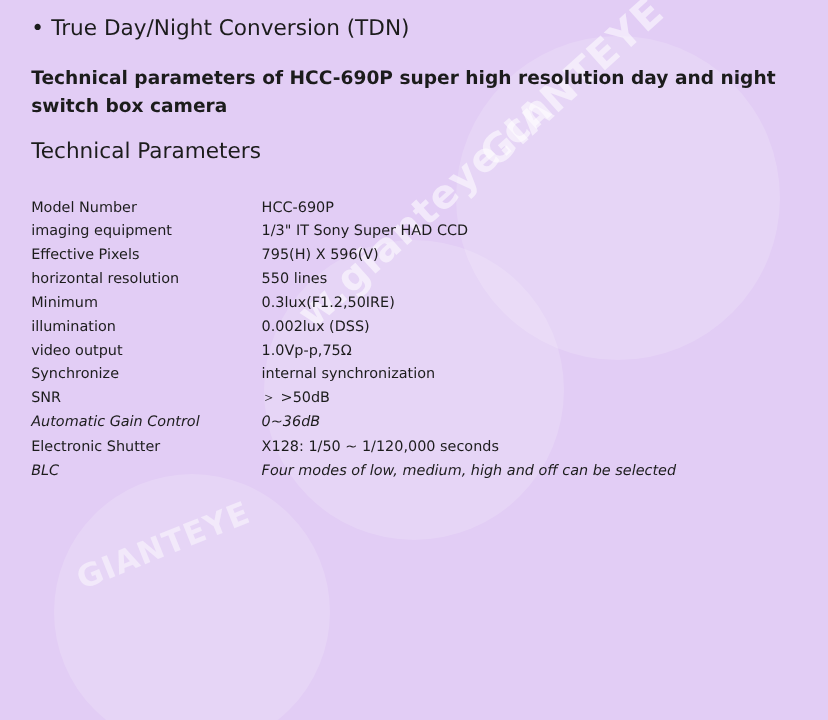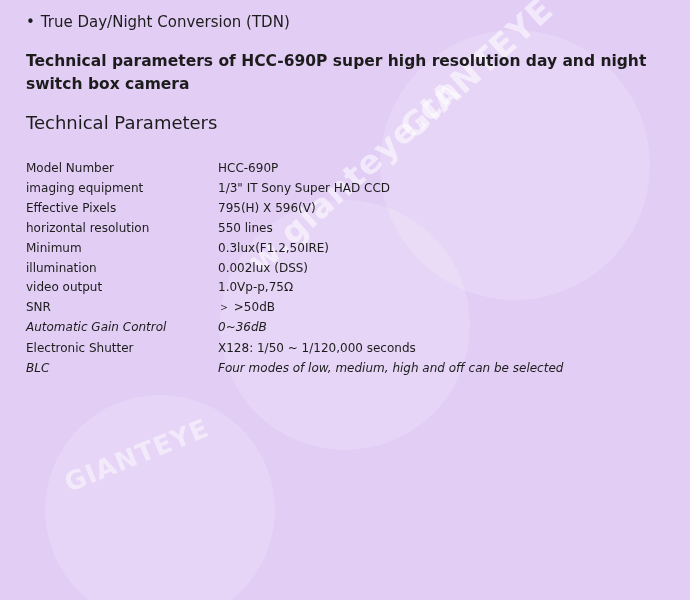--- a/index.html
+++ b/index.html
@@ -74,21 +74,21 @@
 
   
   .content {
     position: relative;
     z-index: 1;
     padding: 12px 22px 0 26px;
     box-sizing: border-box;
   }
 
   .bullet-line {
-    font-size: 15px;
+    font-size: 18px;
     line-height: 1.35;
     margin: 0 0 18px 0;
   }
   .bullet-line .dot {
     margin-right: 6px;
   }
 
   .section-heading {
     font-size: 15.5px;
     font-weight: bold;
@@ -172,20 +172,24 @@
       </tr>
       <tr>
         <td class="spec-name">illumination</td>
         <td class="spec-value">0.002lux (DSS)</td>
       </tr>
       <tr>
         <td class="spec-name">video output</td>
         <td class="spec-value">1.0Vp-p,75Ω</td>
       </tr>
       <tr>
+        <td class="spec-name">Synchronize</td>
+        <td class="spec-value">internal synchronization</td>
+      </tr>
+      <tr>
         <td class="spec-name">SNR</td>
         <td class="spec-value">＞ &gt;50dB</td>
       </tr>
       <tr class="tall">
         <td class="spec-name">Automatic Gain Control</td>
         <td class="spec-value">0~36dB</td>
       </tr>
       <tr>
         <td class="spec-name">Electronic Shutter</td>
         <td class="spec-value">X128: 1/50 ~ 1/120,000 seconds</td>

